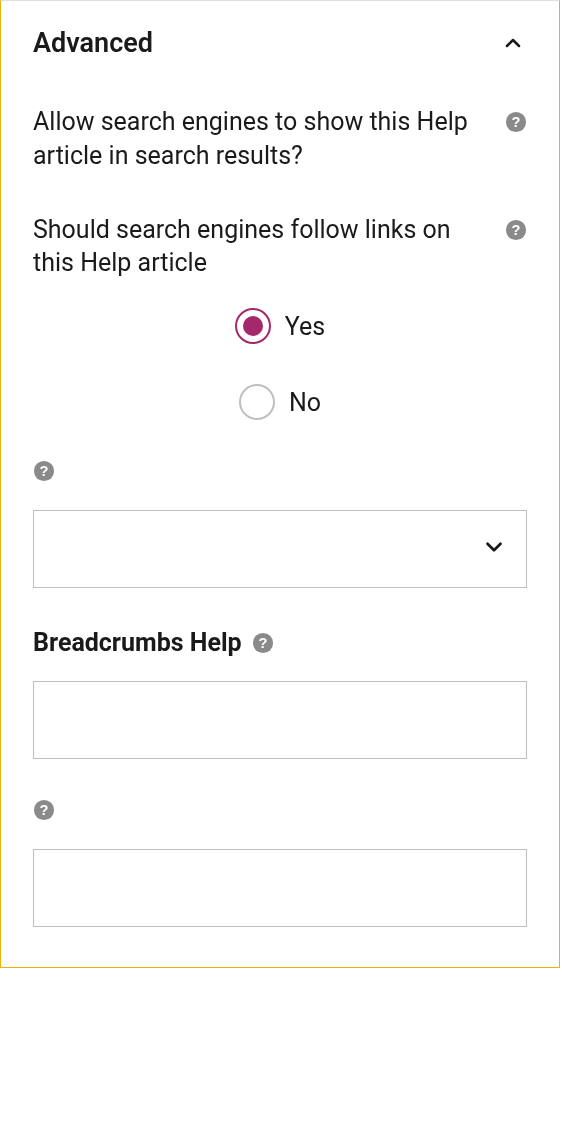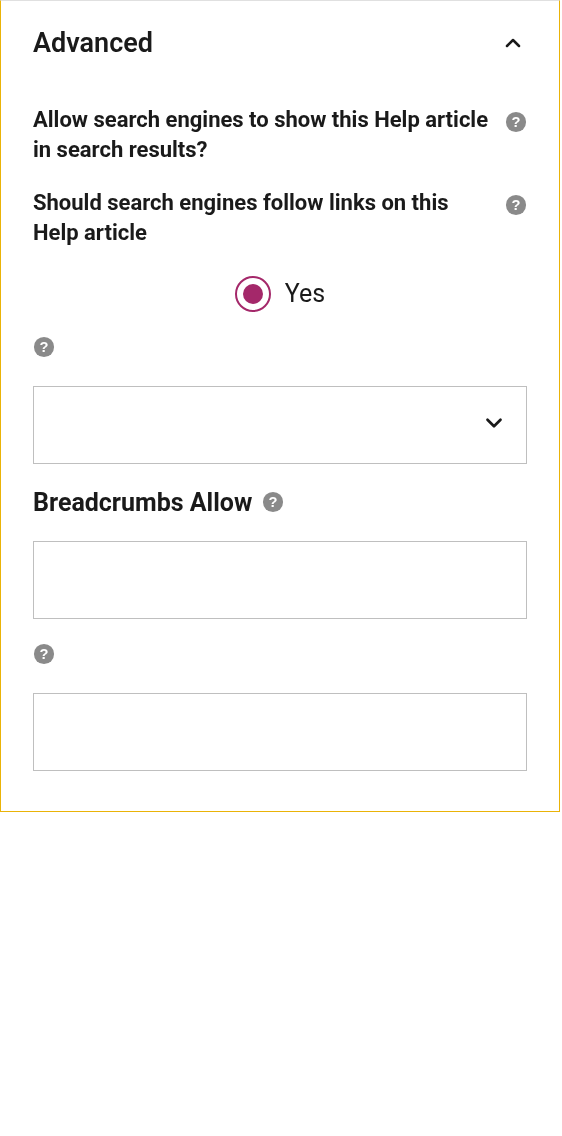--- a/index.html
+++ b/index.html
@@ -35,34 +35,34 @@
       width: 28px;
       height: 28px;
       display: flex;
       align-items: center;
       justify-content: center;
     }
     .panel-body {
       padding: 0 32px 40px 32px;
     }
     .field-group {
-      margin-top: 24px;
+      margin-top: 40px;
     }
     .field-group:first-child {
       margin-top: 20px;
     }
     .field-label-row {
       display: flex;
       align-items: flex-start;
       justify-content: space-between;
       gap: 12px;
     }
     .field-label {
-      font-size: 22px;
-      font-weight: 700;
+      font-size: 25px;
+      font-weight: 400;
       color: #1a1a1a;
       line-height: 1.35;
       flex: 1;
     }
     .field-label-inline {
       display: inline-flex;
       align-items: center;
       gap: 10px;
       font-size: 25px;
       font-weight: 700;
@@ -196,20 +196,24 @@
             </svg>
         </div>
       </div>
       <div class="radio-row">
         <div class="radio-option">
           <div class="radio-circle selected">
             <div class="radio-dot"></div>
           </div>
           <div class="radio-label">Yes</div>
         </div>
+        <div class="radio-option">
+          <div class="radio-circle"></div>
+          <div class="radio-label">No</div>
+        </div>
       </div>
     </div>
 
     <div class="field-group">
       <div class="field-label-inline">
         <span class="help-icon-inline">
           <svg width="22" height="22" viewBox="0 0 24 24" fill="#8a8a8a">
               <circle cx="12" cy="12" r="11"></circle>
               <text x="12" y="17" font-size="16" font-weight="bold" fill="#fff" text-anchor="middle" font-family="Arial">?</text>
             </svg>
@@ -220,21 +224,21 @@
         <div class="select-caret">
           <svg width="26" height="26" viewBox="0 0 24 24" fill="none" stroke="#1a1a1a" stroke-width="2.5" stroke-linecap="round" stroke-linejoin="round">
               <polyline points="6 9 12 15 18 9"></polyline>
             </svg>
         </div>
       </div>
     </div>
 
     <div class="field-group">
       <div class="field-label-inline">
-        <span>Breadcrumbs Allow</span>
+        <span>Breadcrumbs Help</span>
         <span class="help-icon-inline">
           <svg width="22" height="22" viewBox="0 0 24 24" fill="#8a8a8a">
               <circle cx="12" cy="12" r="11"></circle>
               <text x="12" y="17" font-size="16" font-weight="bold" fill="#fff" text-anchor="middle" font-family="Arial">?</text>
             </svg>
         </span>
       </div>
       <input type="text" class="text-input" value="" style="">
     </div>
 

